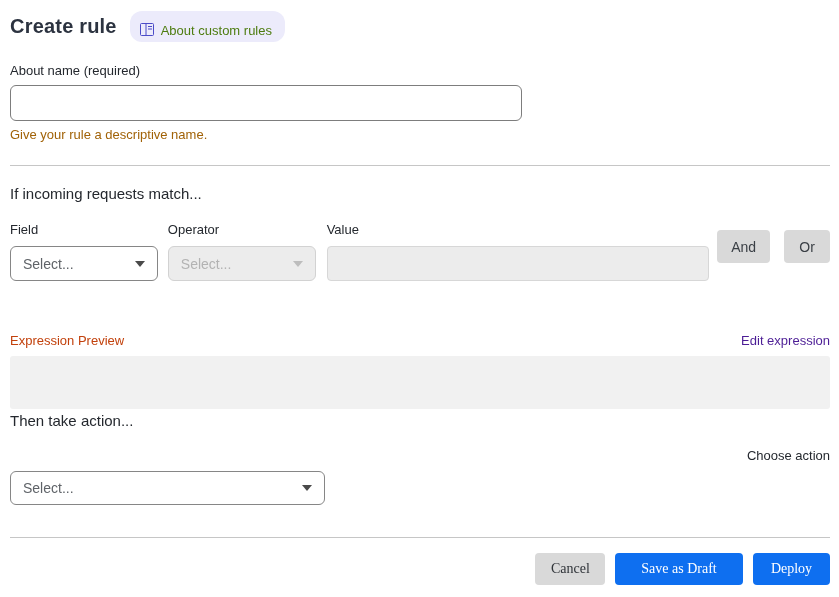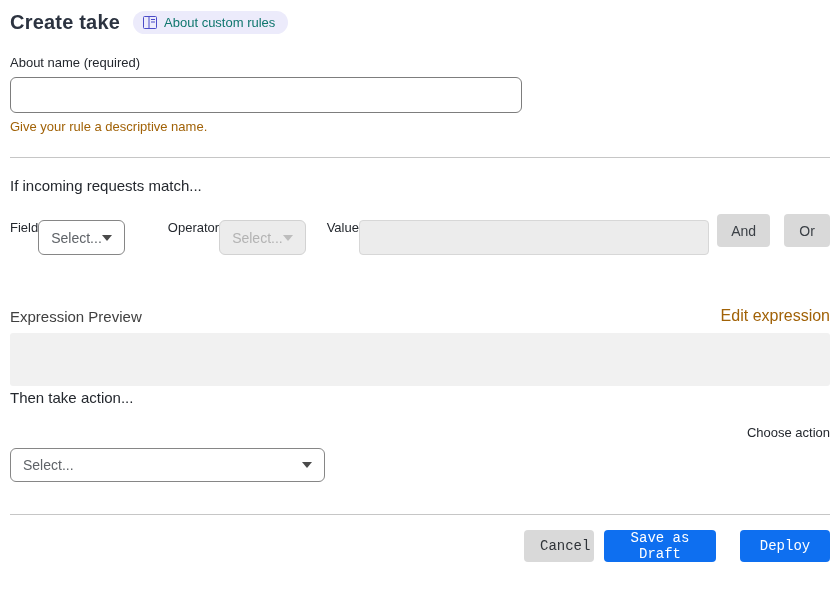--- a/index.html
+++ b/index.html
@@ -9,23 +9,23 @@
     background: #ffffff;
     color: #24282e;
     padding: 11px 9px 0 10px;
     position: relative;
   }
 
   
   .header-row { display: flex; align-items: center; gap: 13px; }
   .page-title { font-size: 20px; font-weight: 700; color: #2c3340; letter-spacing: .2px; }
   .badge {
-    display: inline-flex; align-items: center; gap: 7px;
-    background: #ecebfb; color: #0f766e;
-    font-size: 13px; padding: 4px 13px 4px 10px;
+    display: inline-flex; align-items: flex-start; gap: 7px;
+    background: #ecebfb; color: #4d7c0f;
+    font-size: 13px; padding: 12px 13px 4px 10px;
     border-radius: 12px; cursor: pointer; border: none;
     font-family: inherit;
   }
   .badge svg { display: block; }
 
   
   .field-label { font-size: 13px; color: #24282e; }
   .rule-name-label { margin-top: 21px; }
   .rule-name-input {
     display: block; margin-top: 7px;
@@ -36,21 +36,21 @@
   }
   .helper-text { margin-top: 6px; font-size: 13px; color: #a16207; }
 
   .divider { border: none; border-top: 1px solid #c6c6c6; margin-top: 23px; }
 
   .section-heading { font-size: 15px; font-weight: 400; color: #24282e; }
   .match-heading { margin-top: 19px; }
 
   
   .builder-row { display: flex; align-items: flex-end; margin-top: 20px; }
-  .builder-col { display: flex; flex-direction: row; }
+  .builder-col { display: flex; flex-direction: column; }
   .builder-col .field-label { margin-bottom: 9px; }
   .col-field { width: 148px; margin-right: 10px; }
   .col-operator { width: 148px; margin-right: 11px; }
   .col-value { width: 383px; justify-content: center; }
 
   .select-box {
     height: 35px; border: 1px solid #868686; border-radius: 6px;
     background: #fff; display: flex; align-items: center;
     justify-content: space-between; padding: 16px 12px;
     font-size: 14px; color: #5f6368; cursor: pointer;
@@ -67,57 +67,57 @@
   .select-box.disabled .chevron { border-top-color: #bdbdbd; }
 
   .value-input {
     height: 35px; width: 100%;
     background: #ececec; border: 1px solid #d7d7d7; border-radius: 4px;
     font-size: 14px; padding: 0 10px; color: #24282e; font-family: inherit;
   }
   .logic-btn {
     height: 33px; border: none; border-radius: 4px;
     background: #d9d9d9; color: #3a3f45; font-size: 14px;
-    font-family: inherit; cursor: pointer; margin-bottom: 8px;
+    font-family: inherit; cursor: pointer; margin-bottom: 18px;
   }
   .and-btn { width: 53px; margin-left: 8px; }
   .or-btn { width: 46px; margin-left: 14px; }
 
   
   .expr-row { display: flex; justify-content: space-between; align-items: flex-end; margin-top: 52px; }
-  .expr-label { font-size: 15px; color: #404040; }
-  .edit-link { font-size: 16px; color: #a16207; text-decoration: none; cursor: pointer; }
+  .expr-label { font-size: 13px; color: #c2410c; }
+  .edit-link { font-size: 13px; color: #4c1d95; text-decoration: none; cursor: pointer; }
   .expr-box {
     margin-top: 8px; height: 53px; width: 820px;
     background: #f1f1f1; border-radius: 3px;
     font-size: 13px; color: #444; padding: 8px 10px;
   }
 
   
   .action-heading { margin-top: 3px; }
   .choose-label { margin-top: 19px; text-align: right; }
   .action-select { margin-top: 8px; width: 315px; height: 34px; }
 
   .footer-divider { margin-top: 32px; }
   .footer-row { display: flex; justify-content: flex-end; align-items: center; margin-top: 15px; }
   .btn {
     height: 32px; border: none; border-radius: 4px;
-    font-size: 14px; font-family: Liberation Mono, monospace; cursor: pointer;
+    font-size: 14px; font-family: Liberation Serif, serif; cursor: pointer;
     padding: 0 16px;
   }
   .btn-neutral { background: #d9d9d9; color: #2f3338; width: 70px; margin-right: 10px; }
   .btn-primary { background: #0e6ff0; color: #ffffff; }
-  .btn-save { width: 112px; margin-right: 24px; }
-  .btn-deploy { width: 90px; }
+  .btn-save { width: 128px; margin-right: 10px; }
+  .btn-deploy { width: 77px; }
 </style>
 </head>
 <body>
 
 <div class="header-row">
-  <div class="page-title">Create take</div>
+  <div class="page-title">Create rule</div>
   <button class="badge">
     <span>
       <svg width="14" height="13" viewBox="0 0 14 13" fill="none">
         <rect x="0.5" y="0.5" width="13" height="12" rx="1" stroke="#4b4bc8"></rect>
         <line x1="6" y1="1" x2="6" y2="12" stroke="#4b4bc8"></line>
         <line x1="8" y1="3.5" x2="12" y2="3.5" stroke="#4b4bc8"></line>
         <line x1="8" y1="6" x2="12" y2="6" stroke="#4b4bc8"></line>
       </svg>
     </span>
     <span>About custom rules</span>

